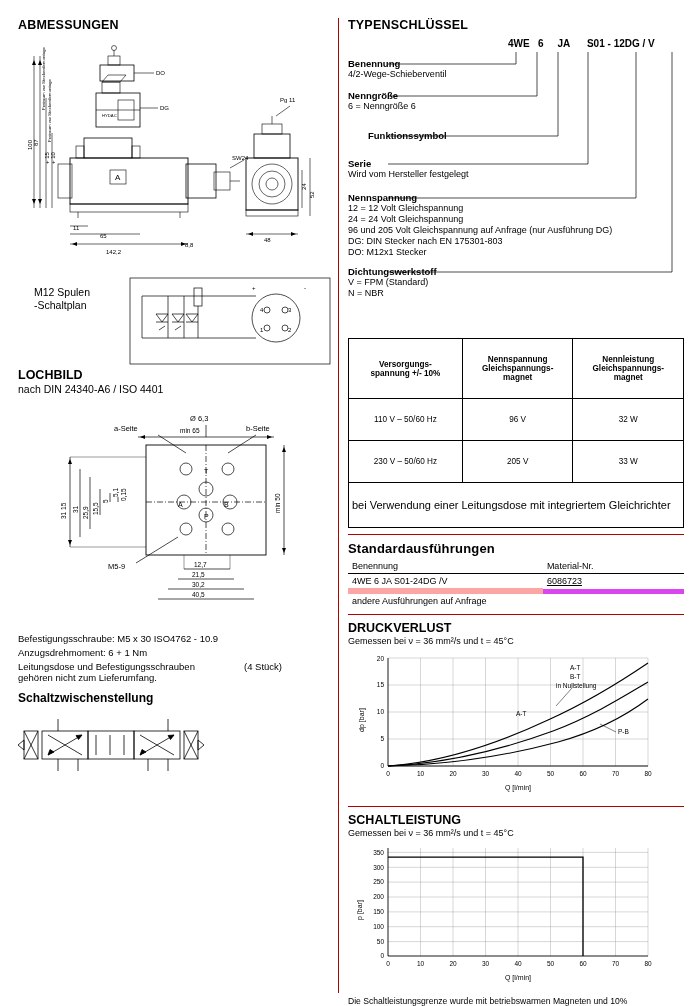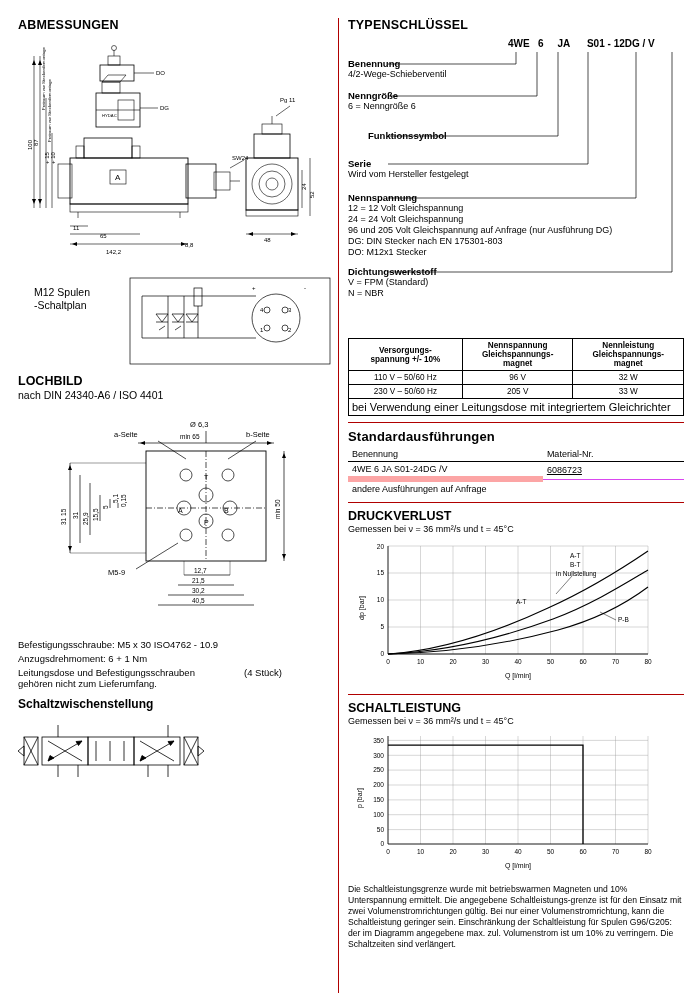--- a/index.html
+++ b/index.html
@@ -27,21 +27,21 @@
   .red-rule { height:1px; background:#b00000; margin:6px 0 6px 0; }
 
   
   .dim-box { position:relative; width:316px; height:330px; margin-top:4px; }
   .dim-svg { position:absolute; left:0; top:0; }
 
   
   .m12-label { position:absolute; left:16px; top:248px; font-size:10.5px; line-height:13px; }
 
   
-  .lochbild-wrap { position:relative; margin-top:6px; }
+  .lochbild-wrap { position:relative; }
   .lb-title { font-size:12.5px; font-weight:bold; margin:0; }
   .lb-sub { font-size:10.5px; margin:1px 0 2px 0; }
   .lb-box { position:relative; width:316px; height:230px; }
 
   .note { font-size:9.5px; margin:3px 0; }
   .note-block { margin-top:6px; }
 
   
   .szs-title { font-size:12px; font-weight:bold; margin:8px 0 4px 0; }
   .szs-box { position:relative; width:316px; height:80px; }
@@ -49,21 +49,21 @@
   
   .ts-box { position:relative; width:336px; height:300px; }
   .ts-code { position:absolute; top:0px; left:160px; font-size:10px; font-weight:bold; white-space:nowrap; }
   .ts-row { position:absolute; left:0; }
   .ts-row .lbl { font-weight:bold; font-size:9.5px; }
   .ts-row .txt { font-size:9px; line-height:11px; }
 
   
   table.tbl { border-collapse:collapse; width:336px; font-size:8.2px; }
   table.tbl td, table.tbl th {
-    border:1px solid #000; padding:2px 3px; vertical-align:middle; text-align:center;
+    border:1px solid #000; padding:16px 3px; vertical-align:middle; text-align:center;
   }
   table.tbl th { font-weight:bold; font-size:8.2px; }
   table.tbl td.l { text-align:left; }
   .tbl-note { font-size:11px; }
 
   
   table.std { border-collapse:collapse; width:336px; font-size:9px; }
   table.std td { padding:2px 4px; border:0; }
   table.std tr.hdr td { border-bottom:1px solid #000; font-weight:normal; }
 
@@ -458,21 +458,21 @@
 
     <h2 class="sec" style="font-size:13px;margin-bottom:3px;">Standardausführungen</h2>
     <table class="std">
       <tbody>
           <tr class="hdr">
         <td style="width:58%;">Benennung</td>
         <td>Material-Nr.</td>
       </tr>
       <tr>
         <td style="border-bottom:6px solid #fca5a5;">4WE 6 JA S01-24DG /V</td>
-        <td style="border-bottom:1px solid #d946ef;text-decoration:underline;">6086723</td>
+        <td style="border-bottom:5px solid #d946ef;text-decoration:underline;">6086723</td>
       </tr>
       <tr>
         <td colspan="2">andere Ausführungen auf Anfrage</td>
       </tr>
     </tbody>
       </table>
 
     <div class="red-rule"></div>
 
     <div class="chart-title">DRUCKVERLUST</div>

